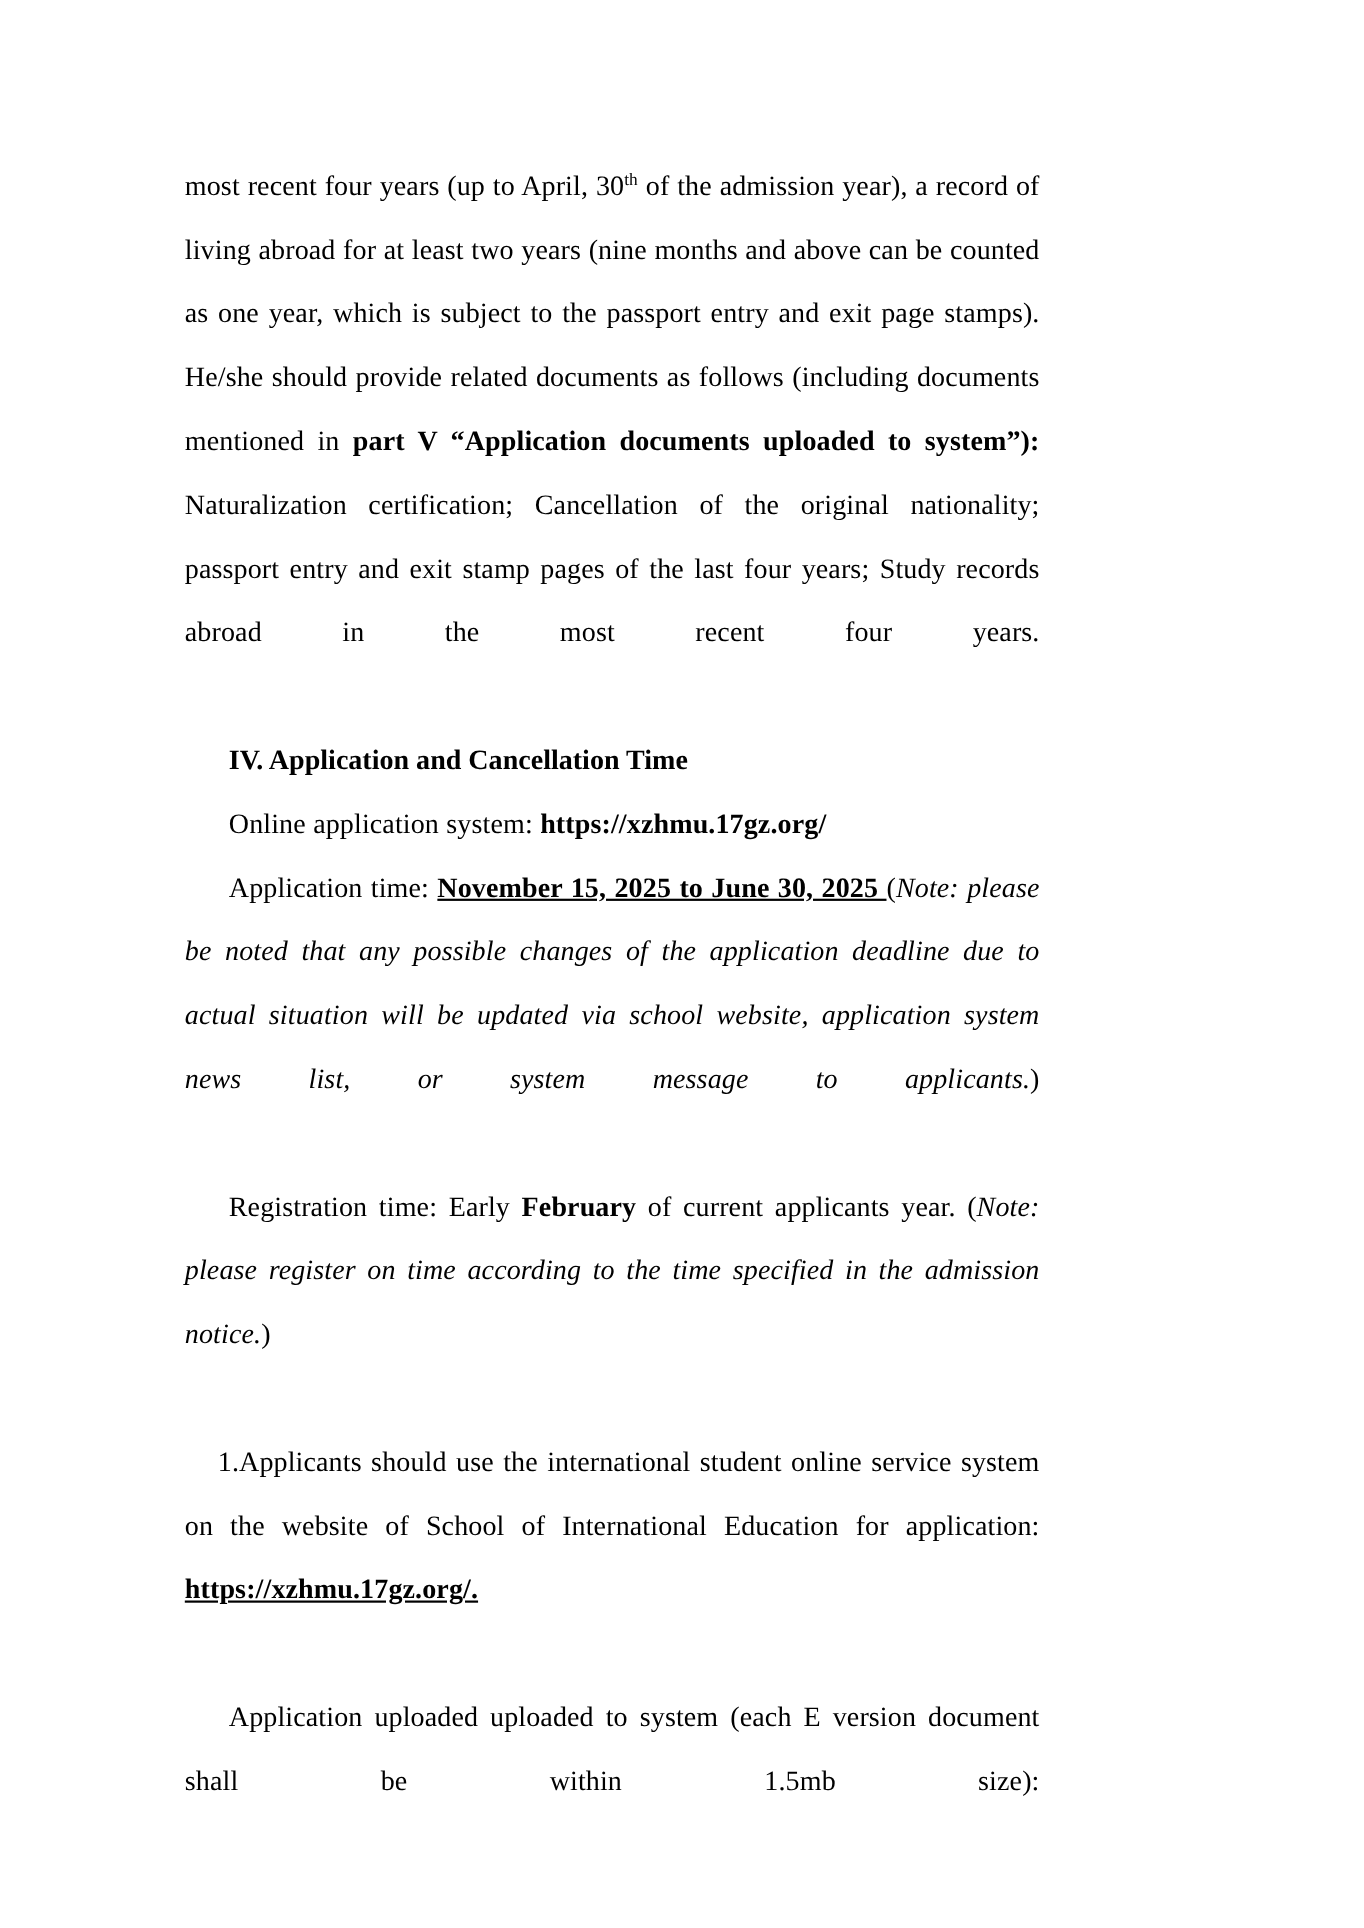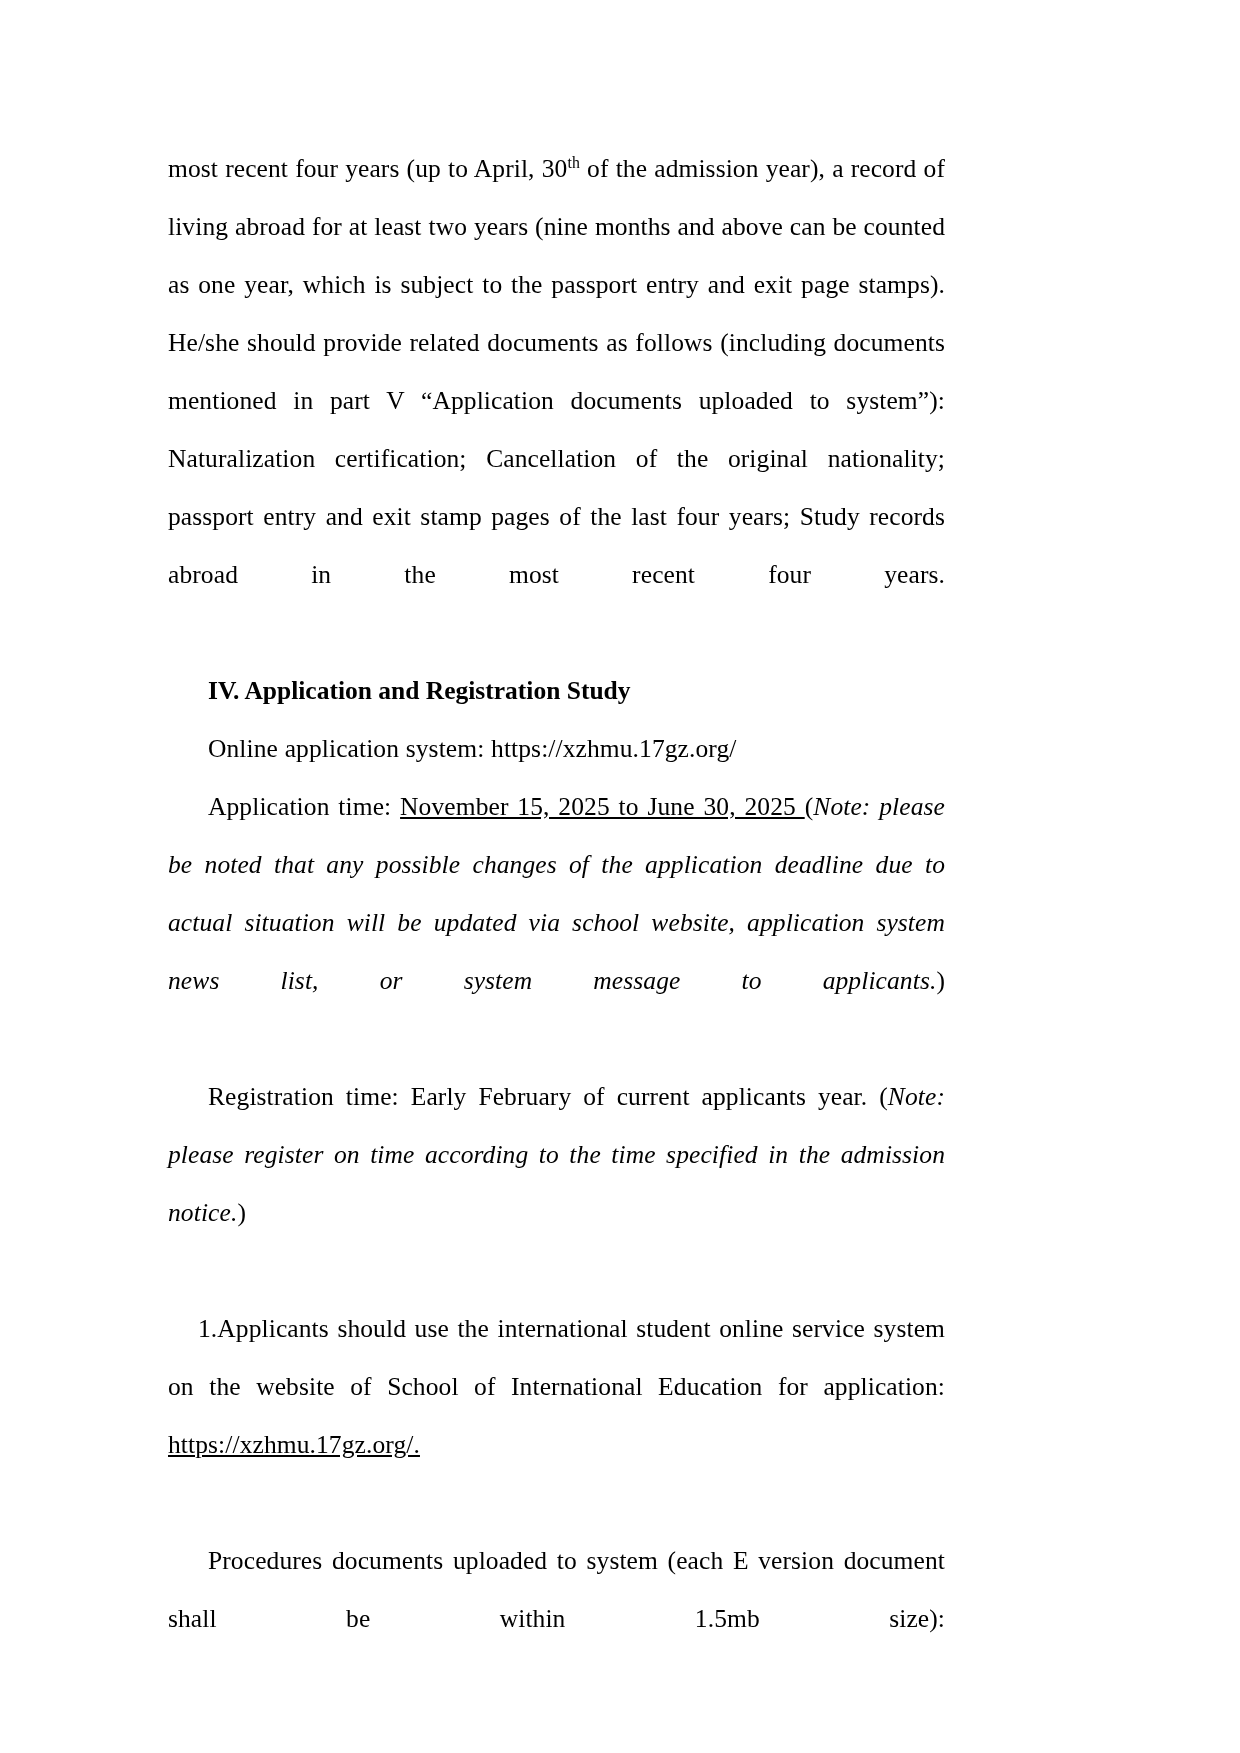--- a/index.html
+++ b/index.html
@@ -43,45 +43,45 @@
     text-align: left;
   }
   .heading {
     font-size: 25.5px;
     line-height: 58px;
     font-weight: bold;
     margin: 0;
     text-align: left;
     padding-left: 40px;
   }
-  b, .b { font-weight: normal; }
+  b, .b { font-weight: bold; }
   i, .i { font-style: italic; }
   .u { text-decoration: underline; }
   sup {
     font-size: 0.62em;
     vertical-align: super;
     line-height: 0;
     margin-top: 37px;
   }
   .sp-indent { display: inline-block; width: 40px; }
   .sp-indent-sm { display: inline-block; width: 30px; }
 </style>
 </head>
 <body>
 
 <div class="page">
 
   <p class="body-text p-justify"><span>most recent four years (up to April, 30</span><sup>th</sup><span> of the admission year), a record of living abroad for at least two years (nine months and above can be counted as one year, which is subject to the passport entry and exit page stamps). He/she should provide related documents as follows (including documents mentioned in </span><b>part V “Application documents uploaded to system”):</b><span>    Naturalization certification; Cancellation of the original nationality; passport entry and exit stamp pages of the last four years; Study records abroad in the most recent four years.</span></p>
 
-  <p class="heading">IV. Application and Registration Study</p>
+  <p class="heading">IV. Application and Cancellation Time</p>
 
   <p class="body-text no-just"><span class="sp-indent"></span><span>Online application system: </span><b>https://xzhmu.17gz.org/</b></p>
 
   <p class="body-text p-justify"><span class="sp-indent"></span><span>Application time: </span><b class="u">November 15, 2025 to June 30, 2025 </b><span>(</span><i>Note: please be noted that any possible changes of the application deadline due to actual situation will be updated via school website, application system news list, or system message to applicants.</i><span>)</span></p>
 
   <p class="body-text p-justify"><span class="sp-indent"></span><span>Registration time: Early </span><b>February</b><span> of current applicants year. </span><span>(</span><i>Note: please register on time according to the time specified in the admission notice.</i><span>)</span></p>
 
 
   <p class="body-text p-justify"><span class="sp-indent-sm"></span><span>1.</span><span>Applicants should use the international student online service system on the website of School of International Education for application: </span><b class="u">https://xzhmu.17gz.org/.</b></p>
 
-  <p class="body-text p-justify"><span class="sp-indent"></span><span>Procedures documents uploaded to system (each E version document shall be within 1.5mb size):</span></p>
+  <p class="body-text p-justify"><span class="sp-indent"></span><span>Application uploaded uploaded to system (each E version document shall be within 1.5mb size):</span></p>
 
 </div>
 
 </body></html>

